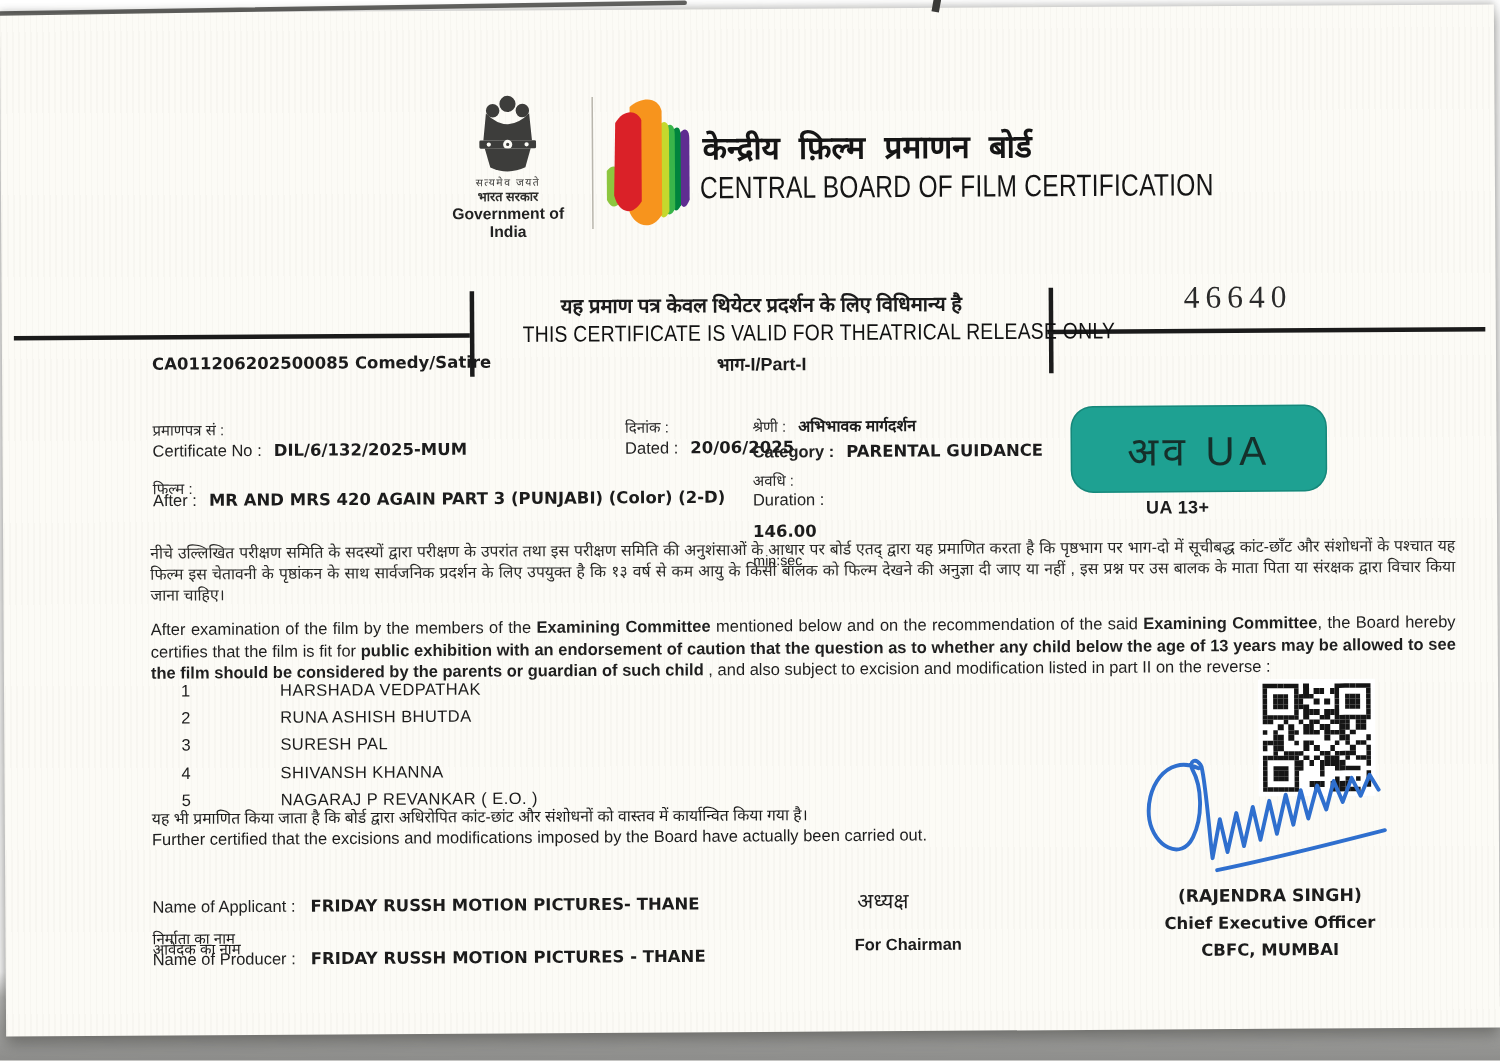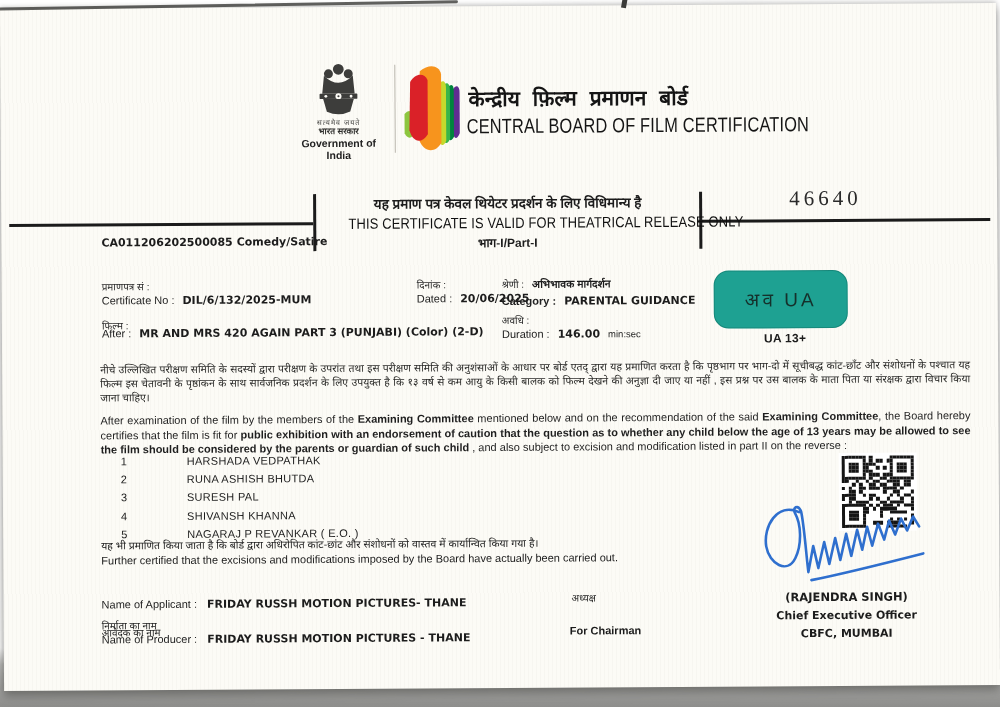--- a/index.html
+++ b/index.html
@@ -45,38 +45,38 @@
   .band-en{font-size:15px;font-weight:500;letter-spacing:0.2px;margin-top:2px;color:#111;}
   .band-part{font-size:12px;font-weight:bold;margin-top:3px;}
   .serial{left:788px;top:182px;font-family:Liberation Serif, serif;font-size:21px;letter-spacing:4px;color:#2a2a2a;}
   .ref{left:100px;top:228px;font-size:11px;font-weight:bold;}
 
   
   .lab-hi{font-size:10px;color:#2a2a2a;}
   .lab-en{font-size:11px;color:#222;}
   .val{font-size:11px;font-weight:bold;}
   .row{display:flex;gap:8px;align-items:baseline;white-space:nowrap;}
-  .badge{left:712px;top:266px;width:134px;height:58px;background:#1ea192;border-radius:15px;
-         display:flex;align-items:center;justify-content:center;font-size:19px;color:#15302b;letter-spacing:3px;
+  .badge{left:712px;top:266px;width:171px;height:58px;background:#1ea192;border-radius:15px;
+         display:flex;align-items:center;justify-content:center;font-size:27px;color:#15302b;letter-spacing:3px;
          box-shadow:inset 0 0 0 1px rgba(0,60,50,.25);}
   .badge-sub{left:762px;top:327px;font-size:12px;font-weight:bold;letter-spacing:.3px;text-align:center;}
 
   
   .para-hi{left:98px;top:355px;width:870px;font-size:10.5px;line-height:13.8px;color:#2a2a28;text-align:justify;}
   .para-en{left:98px;top:405px;width:870px;font-size:11px;line-height:14.6px;color:#1f1f1f;text-align:justify;}
   .members{left:118px;top:447px;font-size:11px;letter-spacing:.3px;}
   .member-row{height:18.2px;display:flex;}
   .m-no{display:inline-block;width:66px;}
   .carried-hi{left:98px;top:530px;font-size:10.5px;}
   .carried-en{left:98px;top:546px;font-size:11px;}
 
   
   .f-lab-hi{font-size:10px;}
   .f-row{display:flex;gap:10px;align-items:baseline;white-space:nowrap;}
-  .chairman-hi{left:568px;top:585px;font-size:10px;}
+  .chairman-hi{left:568px;top:585px;font-size:14px;}
   .chairman-en{left:566px;top:619px;font-size:11px;font-weight:bold;}
 
   .qr{left:836px;top:449px;width:78px;height:78px;background:#fff;padding:3px;box-sizing:border-box;
       display:grid;grid-template-columns:repeat(21,1fr);grid-template-rows:repeat(21,1fr);}
   .qr .q{background:#151515;}
   .sig{left:754px;top:494px;}
   .signer{left:748px;top:586px;width:190px;text-align:center;}
   .signer .name{font-size:11.5px;font-weight:bold;}
   .signer .title{font-size:11px;font-weight:bold;margin-top:5px;}
   .signer .org{font-size:11px;font-weight:bold;margin-top:5px;}
@@ -154,21 +154,21 @@
 
   <div class="abs row" style="left:500px;top:271px;">
     <span class="lab-hi hi">श्रेणी :</span>
     <span class="val hi" style="font-size:10.5px;">अभिभावक मार्गदर्शन</span>
   </div>
   <div class="abs row" style="left:500px;top:289px;">
     <span class="lab-en b">Category :</span>
     <span class="val wide">PARENTAL GUIDANCE</span>
   </div>
   <div class="abs lab-hi hi" style="left:500px;top:307px;">अवधि :</div>
-  <div class="abs row" style="left:500px;top:322px;">
+  <div class="abs row" style="left:500px;top:322px;flex-direction:column;">
     <span class="lab-en">Duration :</span>
     <span class="val wide">146.00</span>
     <span style="font-size:9.5px;">min:sec</span>
   </div>
 
   <div class="abs badge hi" style="background: rgb(30, 161, 146);">अव UA</div>
   <div class="abs badge-sub">UA 13+</div>
 
   <div class="abs para-hi hi">नीचे उल्लिखित परीक्षण समिति के सदस्यों द्वारा परीक्षण के उपरांत तथा इस परीक्षण समिति की अनुशंसाओं के आधार पर बोर्ड एतद् द्वारा यह प्रमाणित करता है कि पृष्ठभाग पर भाग-दो में सूचीबद्ध कांट-छाँट और संशोधनों के पश्चात यह फिल्म इस चेतावनी के पृष्ठांकन के साथ सार्वजनिक प्रदर्शन के लिए उपयुक्त है कि १३ वर्ष से कम आयु के किसी बालक को फिल्म देखने की अनुज्ञा दी जाए या नहीं , इस प्रश्न पर उस बालक के माता पिता या संरक्षक द्वारा विचार किया जाना चाहिए।</div>
   <div class="abs para-en">

